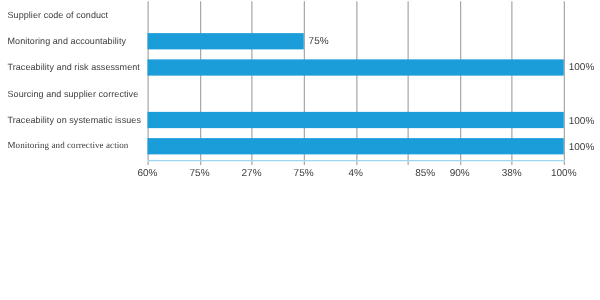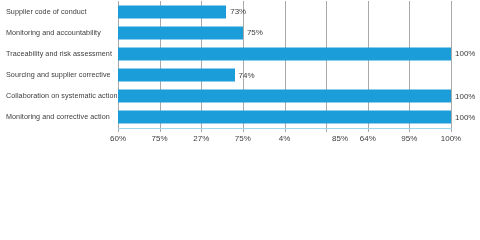--- a/index.html
+++ b/index.html
@@ -108,51 +108,43 @@
   }
 </style>
 </head>
 <body>
 
 <div id="chart-root">
 
   <div id="category-axis">
       <div class="category-label" style="top: 11.5833px;">Supplier code of conduct</div>
       <div class="category-label" style="top: 32.75px;">Monitoring and accountability</div>
-      <div class="category-label" style="top: 53.9167px; text-align: right;">Traceability and risk assessment</div>
+      <div class="category-label" style="top: 53.9167px;">Traceability and risk assessment</div>
       <div class="category-label" style="top: 75.0833px;">Sourcing and supplier corrective</div>
-      <div class="category-label" style="top: 96.25px;">Collaboration on systematic action</div>
-      <div class="category-label" style="top: 117.417px;">Monitoring and corrective action</div>
+      <div class="category-label" style="top: 96.25px;">Traceability on systematic issues</div>
+      <div class="category-label" style="top: 117.417px; font-family: Liberation Serif, serif;">Monitoring and corrective action</div>
     </div>
 
   <div id="plot-area">
       <div class="gridline" style="left: 0px;"></div>
       <div class="gridline" style="left: 41.625px;"></div>
       <div class="gridline" style="left: 83.25px;"></div>
       <div class="gridline" style="left: 124.875px;"></div>
       <div class="gridline" style="left: 166.5px;"></div>
       <div class="gridline" style="left: 208.125px;"></div>
       <div class="gridline" style="left: 249.75px;"></div>
       <div class="gridline" style="left: 291.375px;"></div>
       <div class="gridline" style="left: 333px;"></div>
-      <div class="bar-row" style="top: 10.5833px;">
-        <div class="bar" style="width: 108.225px; background: rgb(27, 157, 217);"></div>
-        <span class="bar-value" style="left: 108.225px;">73%</span>
-      </div>
       <div class="bar-row" style="top: 31.75px;">
         <div class="bar" style="width: 124.875px; background: rgb(27, 157, 217);"></div>
         <span class="bar-value" style="left: 124.875px;">75%</span>
       </div>
       <div class="bar-row" style="top: 52.9167px;">
         <div class="bar" style="width: 333px; background: rgb(27, 157, 217);"></div>
         <span class="bar-value" style="left: 333px;">100%</span>
-      </div>
-      <div class="bar-row" style="top: 74.0833px;">
-        <div class="bar" style="width: 116.55px; background: rgb(27, 157, 217);"></div>
-        <span class="bar-value" style="left: 116.55px;">74%</span>
       </div>
       <div class="bar-row" style="top: 95.25px;">
         <div class="bar" style="width: 333px; background: rgb(27, 157, 217);"></div>
         <span class="bar-value" style="left: 333px;">100%</span>
       </div>
       <div class="bar-row" style="top: 116.417px;">
         <div class="bar" style="width: 333px; background: rgb(27, 157, 217);"></div>
         <span class="bar-value" style="left: 333px;">100%</span>
       </div>
     </div>
@@ -166,20 +158,20 @@
       <div class="tick-label" style="left: 41.625px;">75%</div>
       <div class="tick-mark" style="left: 83.25px;"></div>
       <div class="tick-label" style="left: 83.25px;">27%</div>
       <div class="tick-mark" style="left: 124.875px;"></div>
       <div class="tick-label" style="left: 124.875px;">75%</div>
       <div class="tick-mark" style="left: 166.5px;"></div>
       <div class="tick-label" style="left: 166.5px;">4%</div>
       <div class="tick-mark" style="left: 208.125px;"></div>
       <div class="tick-label" style="left: 208.125px; padding-left: 28px;">85%</div>
       <div class="tick-mark" style="left: 249.75px;"></div>
-      <div class="tick-label" style="left: 249.75px;">64%</div>
+      <div class="tick-label" style="left: 249.75px;">90%</div>
       <div class="tick-mark" style="left: 291.375px;"></div>
-      <div class="tick-label" style="left: 291.375px;">95%</div>
+      <div class="tick-label" style="left: 291.375px;">38%</div>
       <div class="tick-mark" style="left: 333px;"></div>
       <div class="tick-label" style="left: 333px;">100%</div>
     </div>
 
 </div>
 
 </body></html>

